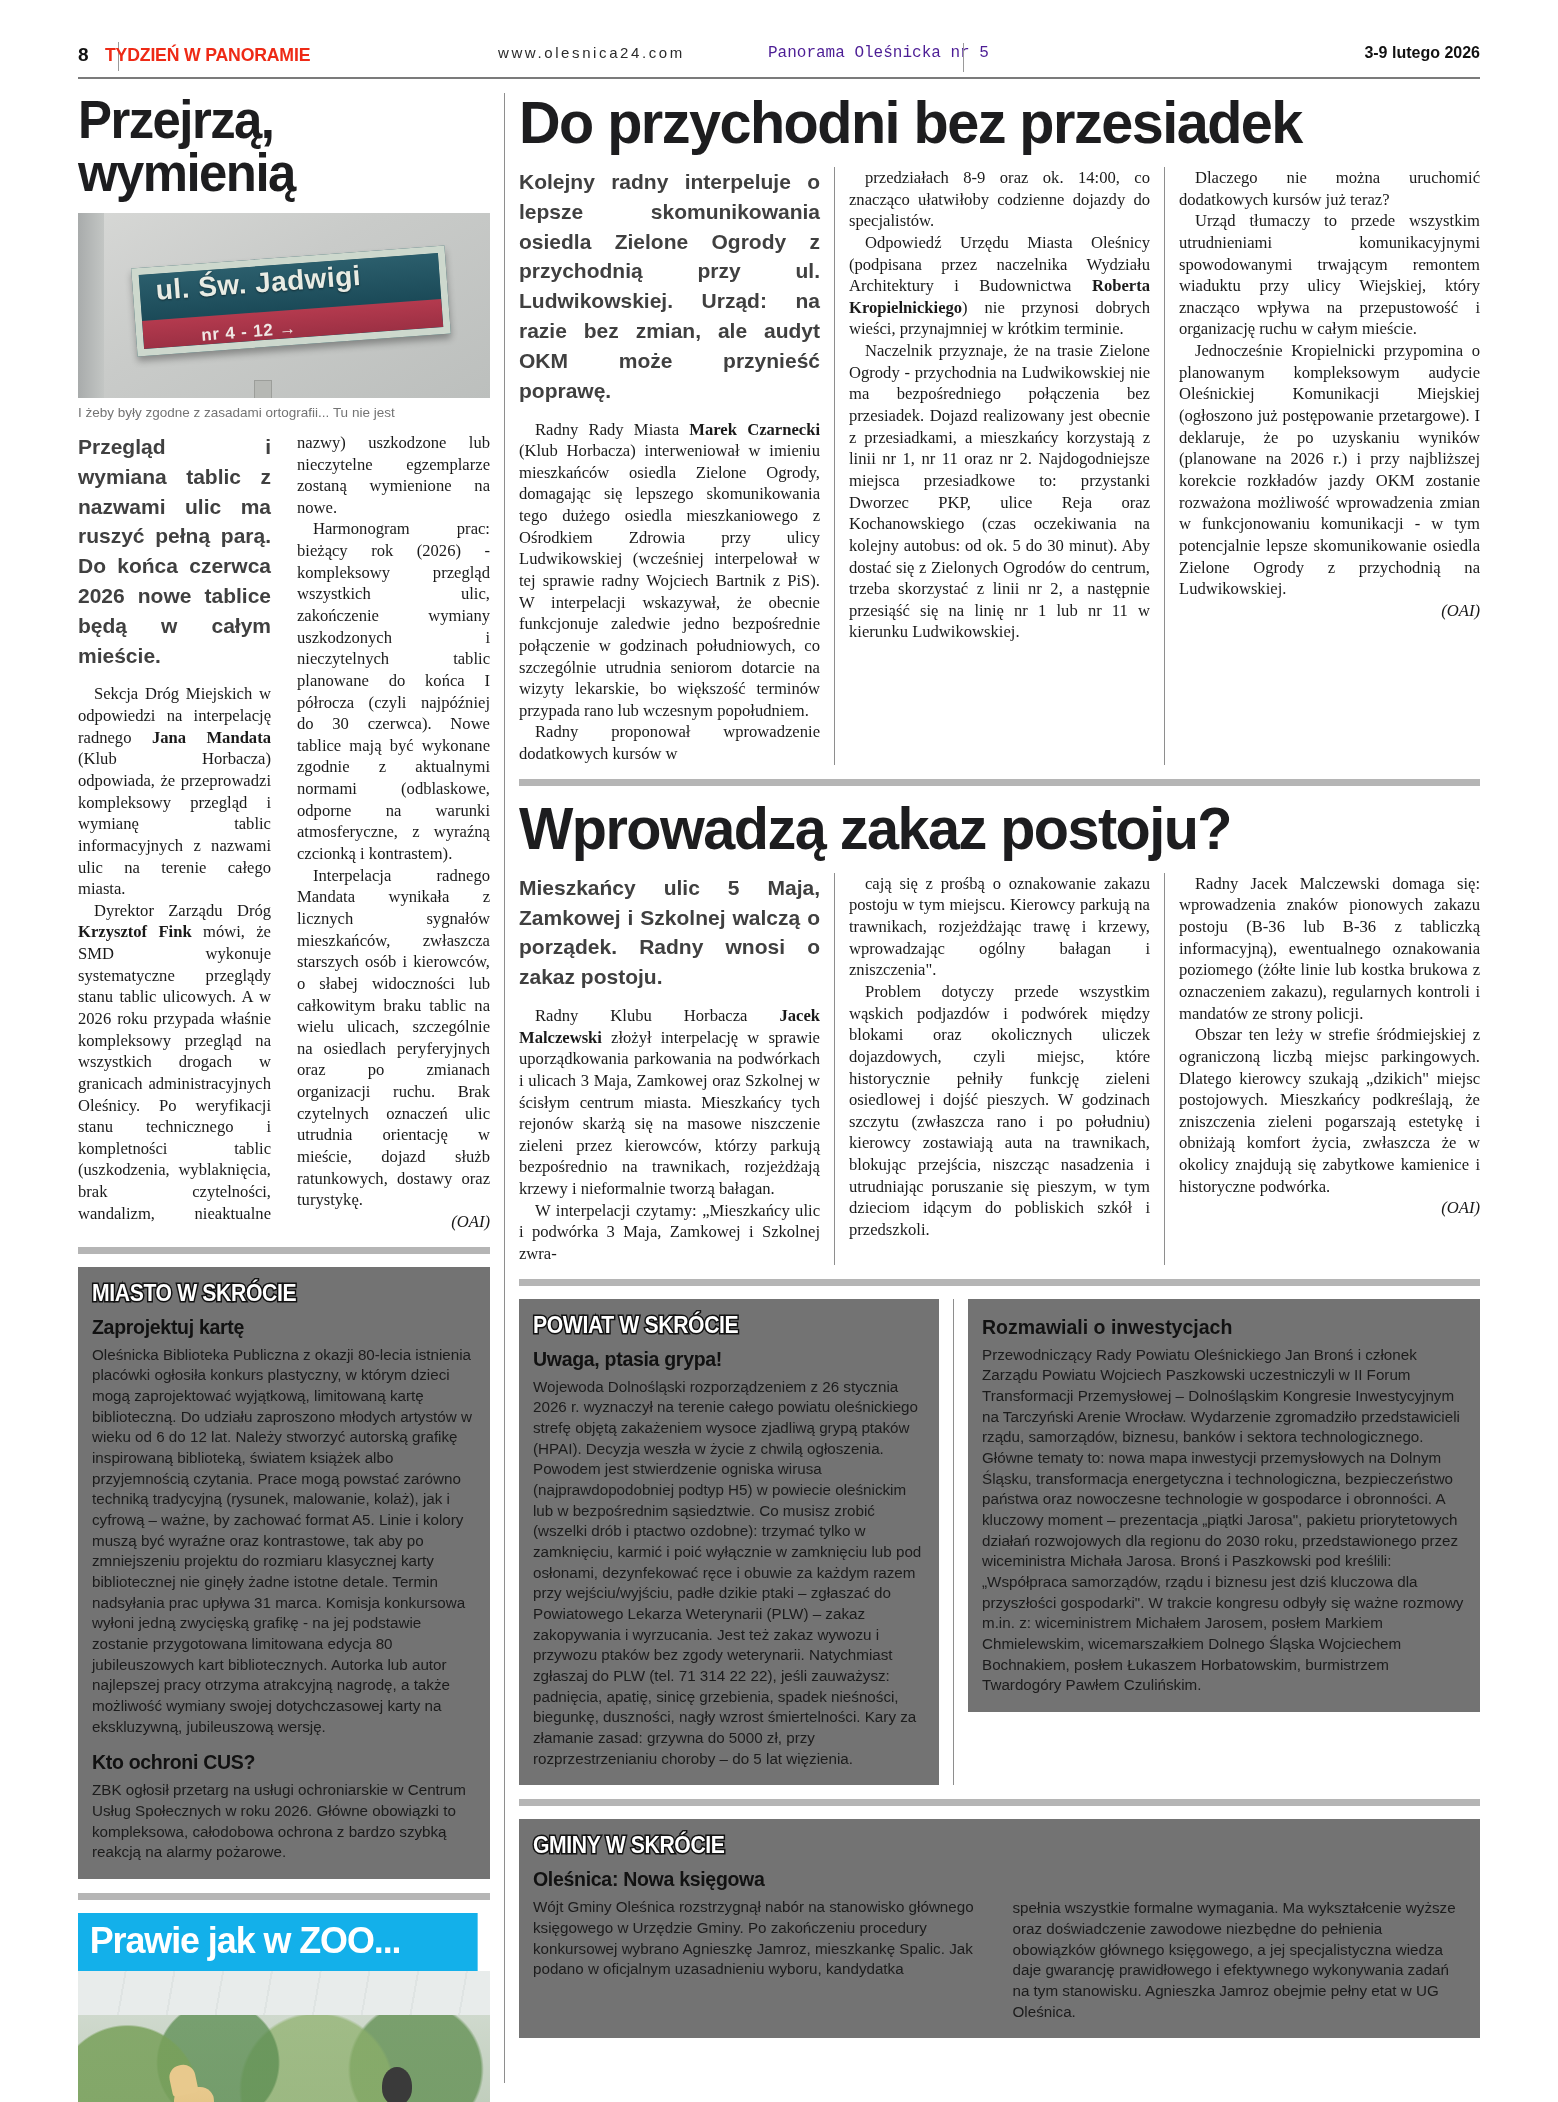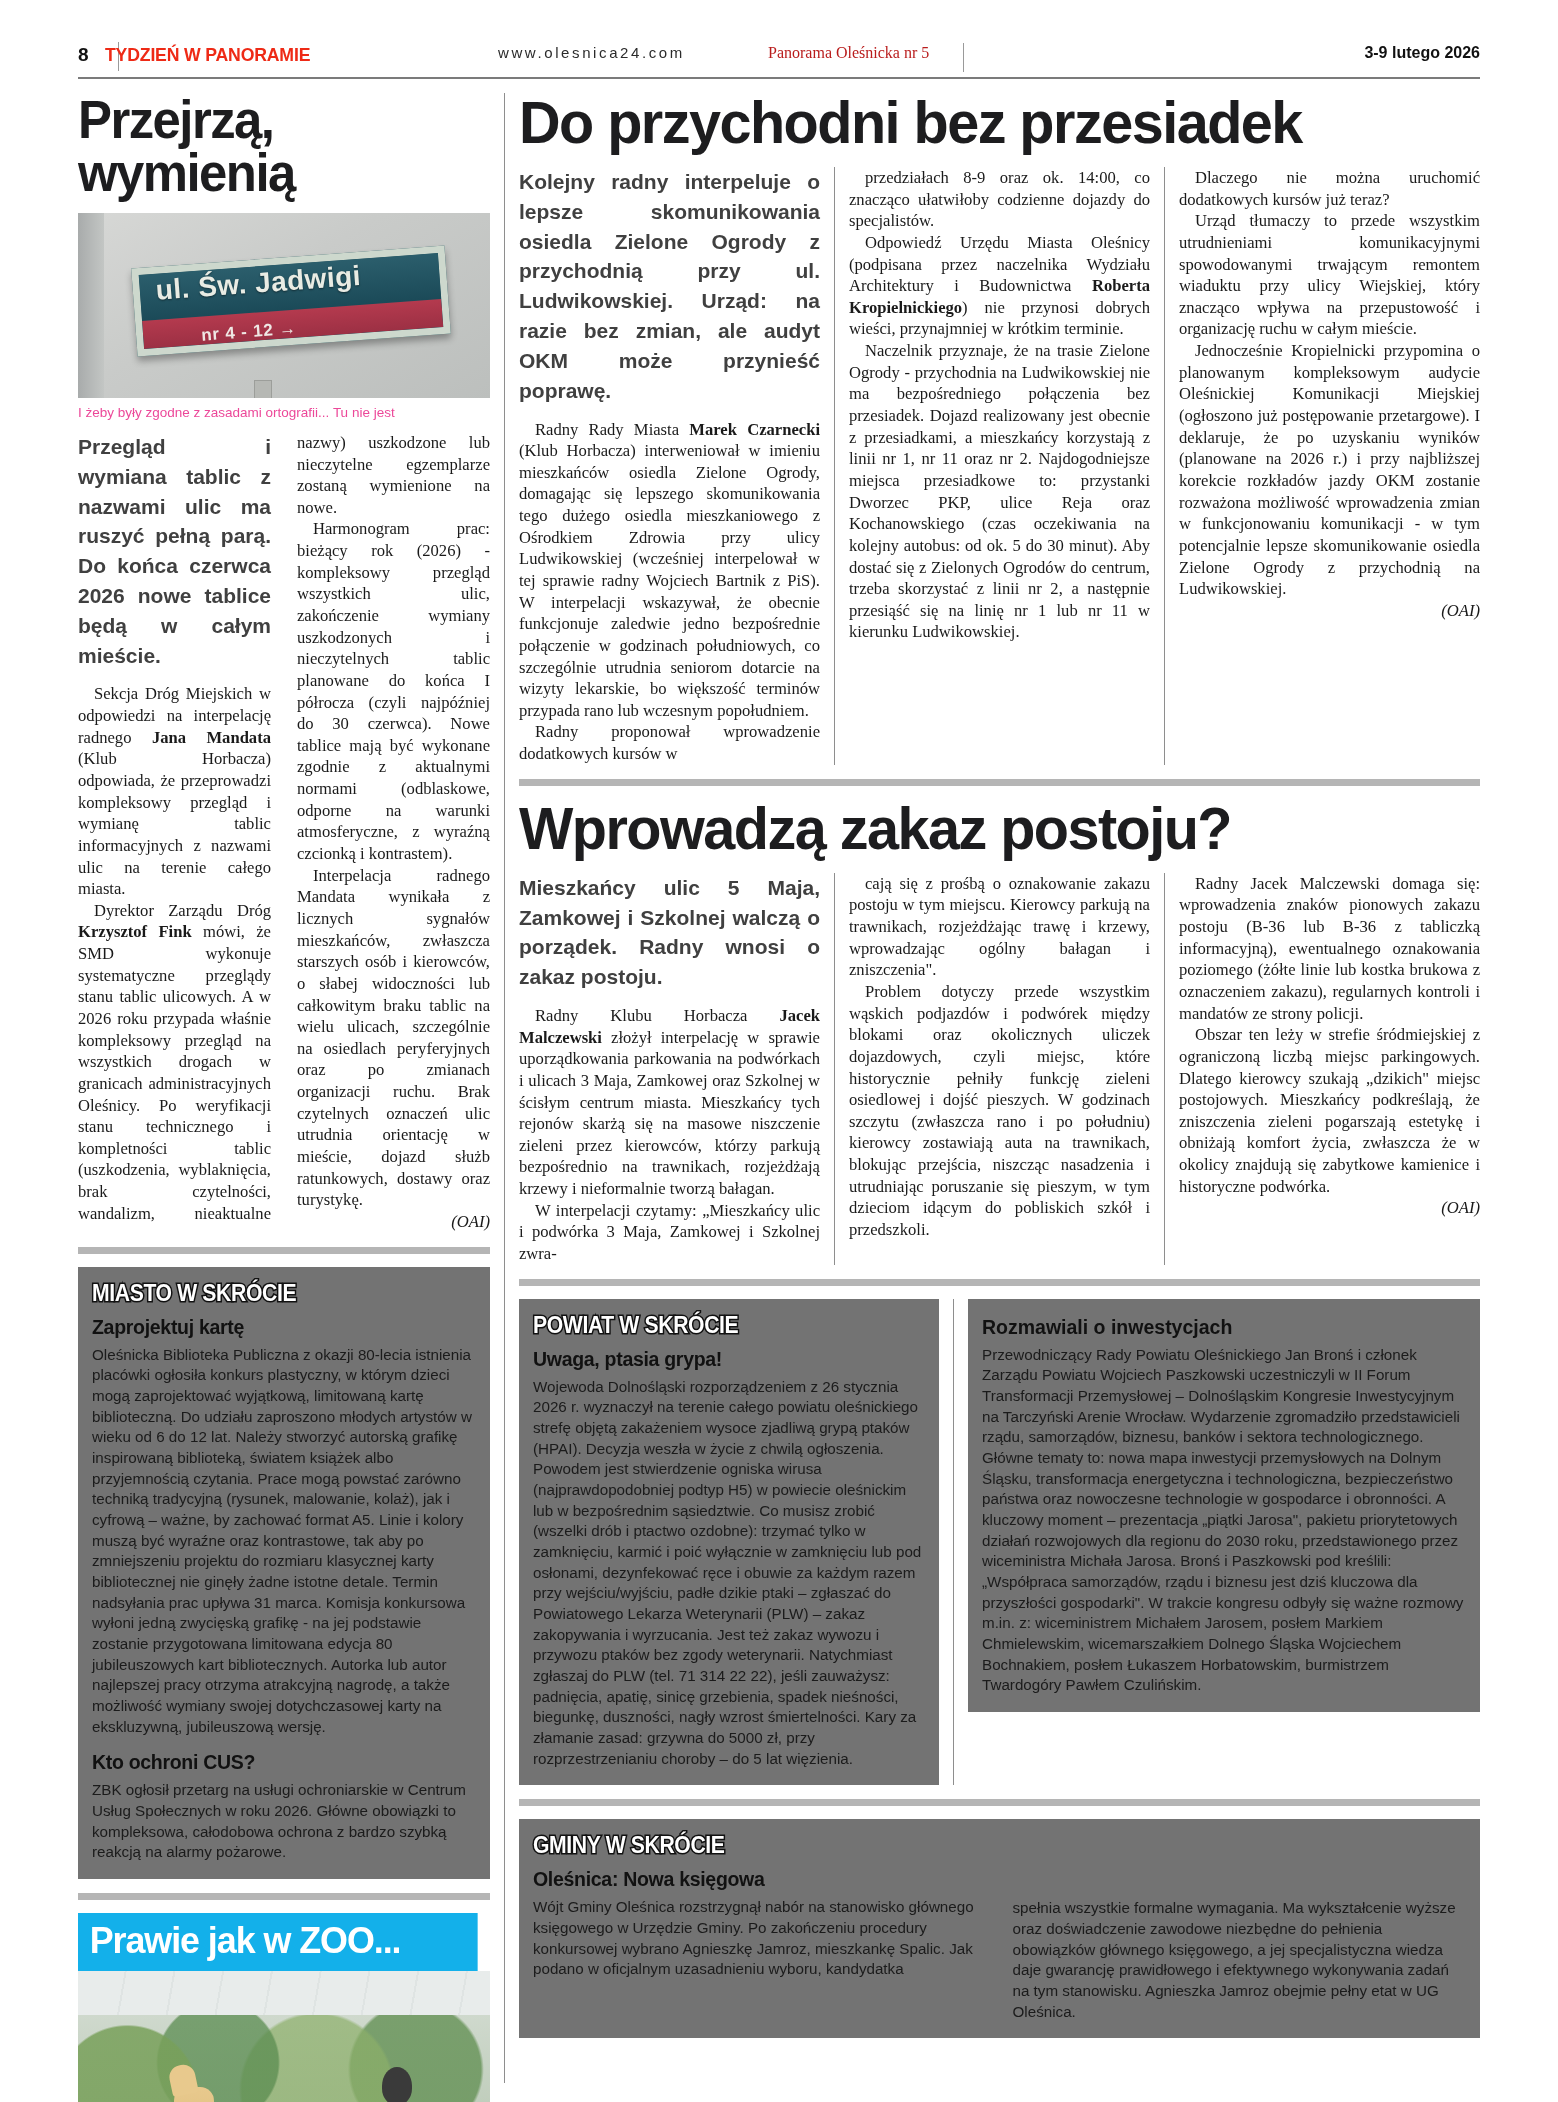--- a/index.html
+++ b/index.html
@@ -63,23 +63,23 @@
     left: 420px;
     font-family: "Liberation Sans", sans-serif;
     font-size: 15px;
     letter-spacing: 2.6px;
     color: #2b2b2b;
     white-space: nowrap;
   }
   .mh-title {
     position: absolute;
     left: 690px;
-    font-family: Liberation Serif, serif;
+    font-family: Liberation Mono, monospace;
     font-size: 16px;
-    color: #b91c1c;
+    color: #4c1d95;
     white-space: nowrap;
   }
   .mh-sep2 {
     position: absolute;
     left: 885px;
     top: -1px;
     bottom: 5px;
     width: 1px;
     background: #9a9a9a;
   }
@@ -160,21 +160,21 @@
     position:absolute; left:58px; bottom:-1px; color:#efe7e4;
     font-family:"Liberation Sans",sans-serif; font-weight:bold; font-size:17px;
     letter-spacing:.8px;
   }
   .peg { position:absolute; left:176px; bottom:-6px; width:16px; height:22px;
          background:#b6b8b4; border:1px solid #9c9e9a; }
 
   .cap-small {
     font-family: "Liberation Sans", sans-serif;
     font-size: 13.5px;
-    color: #ec4899;
+    color: #737373;
     padding: 7px 0 10px 0;
     line-height: 1.25;
   }
 
   
   .lead {
     font-family: "Liberation Sans", sans-serif;
     font-weight: bold;
     font-size: 21px;
     line-height: 1.42;

